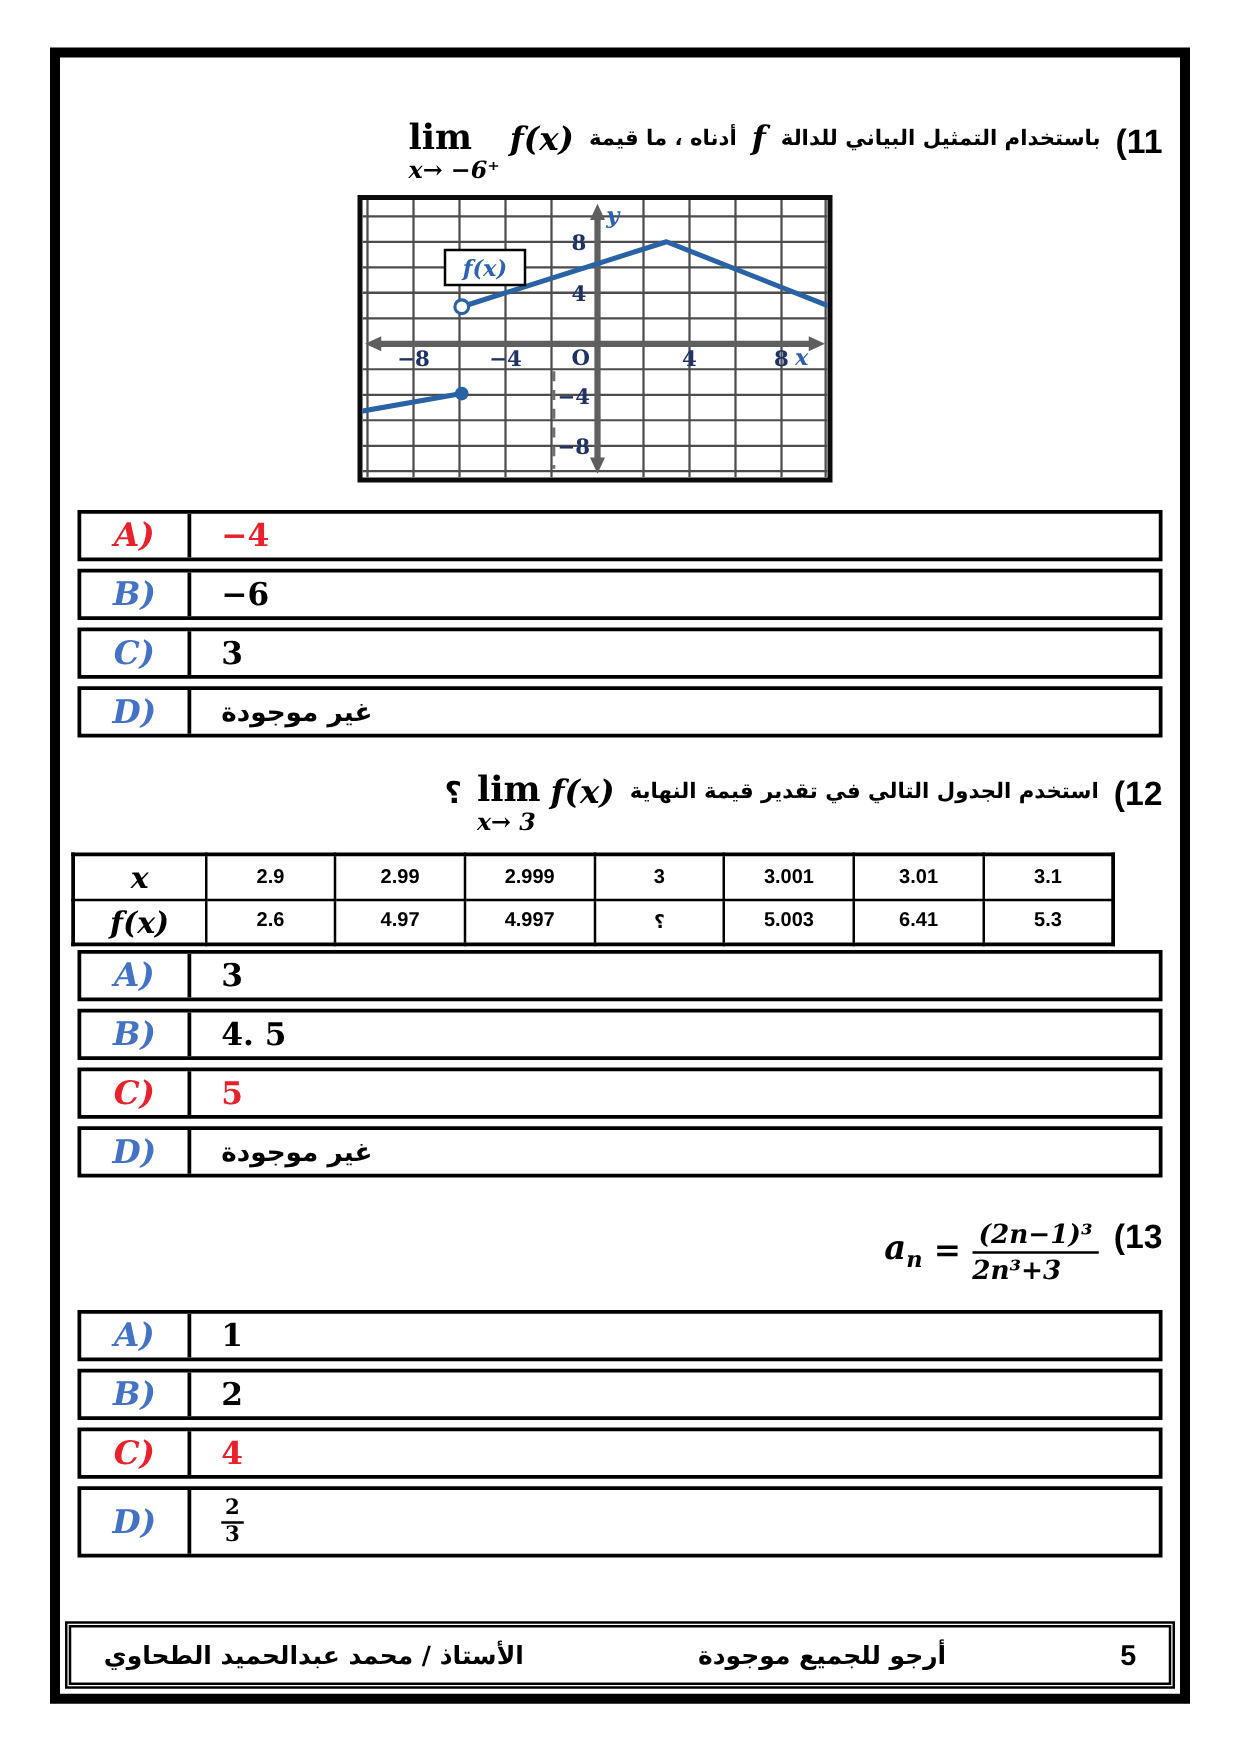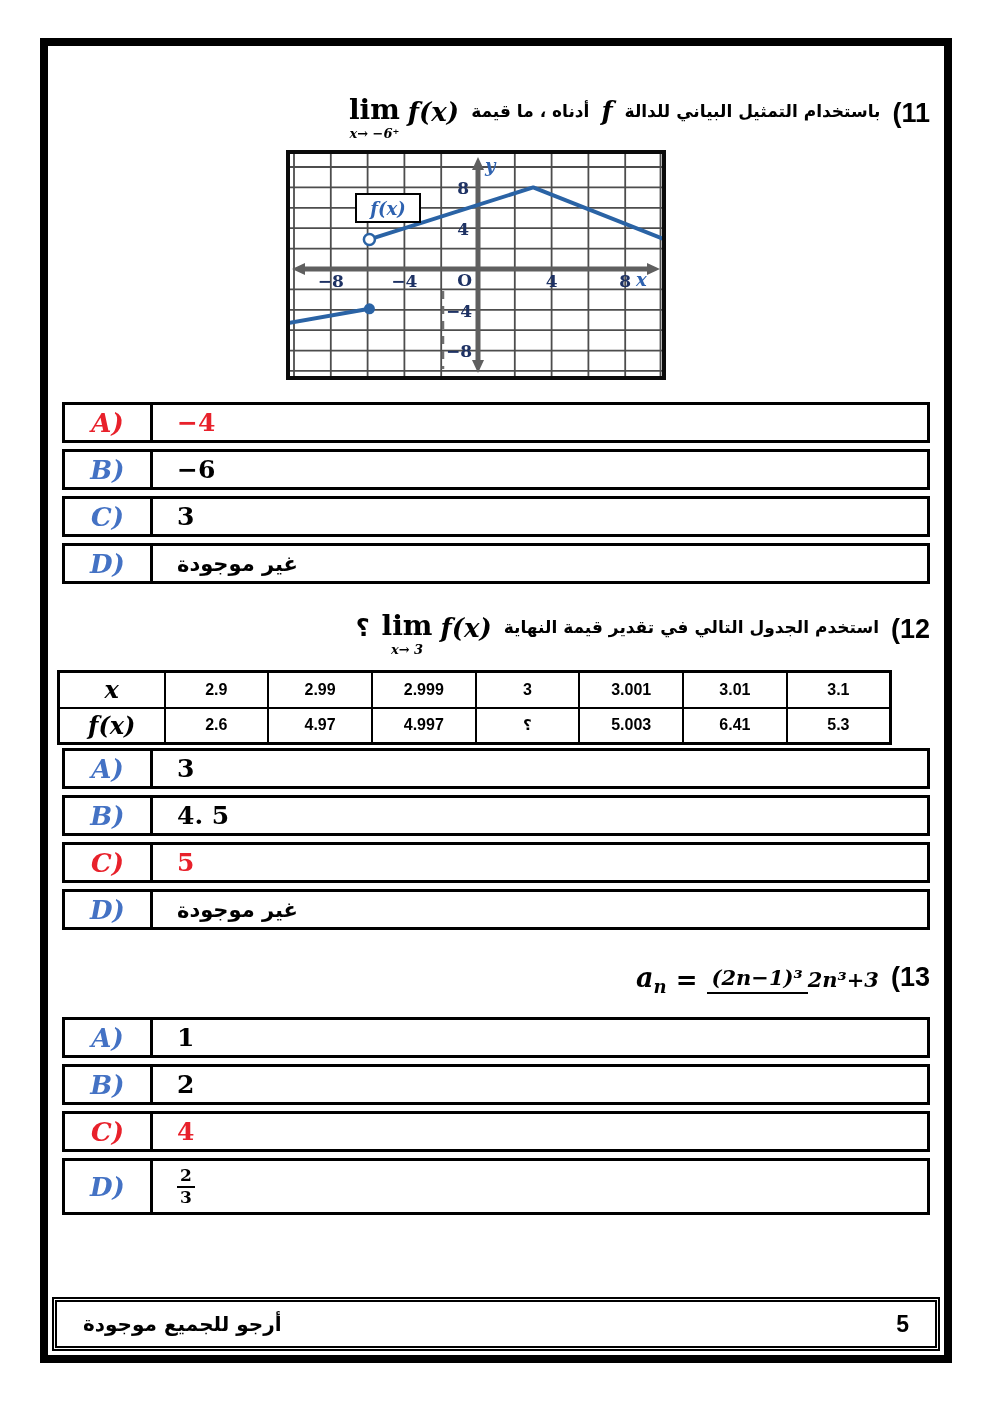--- a/index.html
+++ b/index.html
@@ -6,23 +6,23 @@
   html,body{background:#fff}
   body{width:992px;height:1403px;position:relative;font-family:"DejaVu Sans",sans-serif;color:#000;overflow:hidden}
   .sheet{position:absolute;left:40px;top:38px;width:912px;height:1325px;border:8px solid #000;background:#fff;
          display:flex;flex-direction:column;padding:0 0 4px 0}
   
   .qheader{direction:rtl;display:flex;align-items:flex-start;gap:12px;padding-right:14px;font-weight:bold}
   .qnum{font-family:"Liberation Sans",sans-serif;font-size:27px;font-weight:bold;direction:ltr;padding-top:4px}
   .qtext{font-size:17px;font-weight:bold;padding-top:6px;line-height:1.35}
   .inline-f{font-family:"DejaVu Serif",serif;font-style:italic;font-weight:bold;font-size:26px;direction:ltr;padding-top:2px}
   .limblock{direction:ltr;display:inline-flex;align-items:flex-start;gap:8px;font-family:"DejaVu Serif",serif;font-weight:bold;padding-top:2px}
-  .limcol{display:inline-flex;flex-direction:column;align-items:center;line-height:1}
+  .limcol{display:inline-flex;flex-direction:column;line-height:1}
   .limop{font-size:28px}
-  .limsub{font-size:13px;font-style:italic;margin-top:3px;white-space:nowrap}
+  .limsub{font-size:19px;font-style:italic;margin-top:3px;white-space:nowrap}
   .limfx{font-size:26px;font-style:italic;padding-top:1px}
   .qmark-trail{font-size:24px;font-weight:bold;padding-top:4px}
   
   .graphbox{margin:10px 0 0 238px;width:380px;height:230px;border:4px solid #0b0b0b;background:#fff}
   svg text{font-family:"DejaVu Serif",serif;font-weight:bold}
   .gt{font-size:17px;fill:#1e3264}
   .gl{font-size:18px;font-style:italic;fill:#2e62b0}
   
   .opts{display:flex;flex-direction:column;gap:6px;margin:22px 14px 0 14px}
   .optrow{display:flex;border:3px solid #000;height:41px;background:#fff}
@@ -39,21 +39,21 @@
   .dtable{border-collapse:collapse;border:3px solid #000;margin:14px 0 0 9px;width:835px;table-layout:fixed}
   .dtable th,.dtable td{border:2px solid #000;height:36px;text-align:center;vertical-align:middle;
       font-family:"Liberation Sans",sans-serif;font-weight:bold;font-size:16px;background:#fff}
   .dtable th{font-family:"DejaVu Serif",serif;font-style:italic;font-size:24px}
   .dtable td.qmark{font-size:15px;font-family:"DejaVu Sans",sans-serif}
   
   .formula{direction:ltr;display:inline-flex;align-items:center;gap:9px;font-family:"DejaVu Serif",serif;font-weight:bold;font-style:italic;padding-top:4px}
   .f-lhs{font-size:27px}
   .f-lhs sub{font-size:18px}
   .f-eq{font-size:26px}
-  .bfrac{display:inline-flex;align-items:center;font-size:21px;line-height:1.2}
+  .bfrac{display:inline-flex;flex-direction:column;align-items:flex-start;font-size:21px;line-height:1.2}
   .bfrac .bn{border-bottom:2.5px solid #000;padding:0 5px 2px}
   .bfrac .bd{padding-top:0}
   
   .footer{margin:auto 4px 0 4px;border:5px double #000;height:54px;direction:rtl;display:flex;align-items:center;
           justify-content:space-between;padding:0 26px;font-weight:bold}
   .f-page{font-family:"Liberation Sans",sans-serif;font-size:23px;direction:ltr}
   .f-center,.f-teacher{font-size:20px}
   .mt-q11{margin-top:48px}
   .mt-q12h{margin-top:26px}
   .mt-q12opts{margin-top:3px}
@@ -253,15 +253,16 @@
             <span class="sd">3</span>
           </span>
         </div>
       </div>
     </div>
   </section>
 
   <div class="footer">
     <span class="f-page">5</span>
     <span class="f-center">أرجو للجميع موجودة</span>
+    <span class="f-teacher">الأستاذ / محمد عبدالحميد الطحاوي</span>
   </div>
 
 </div>
 
 </body></html>

